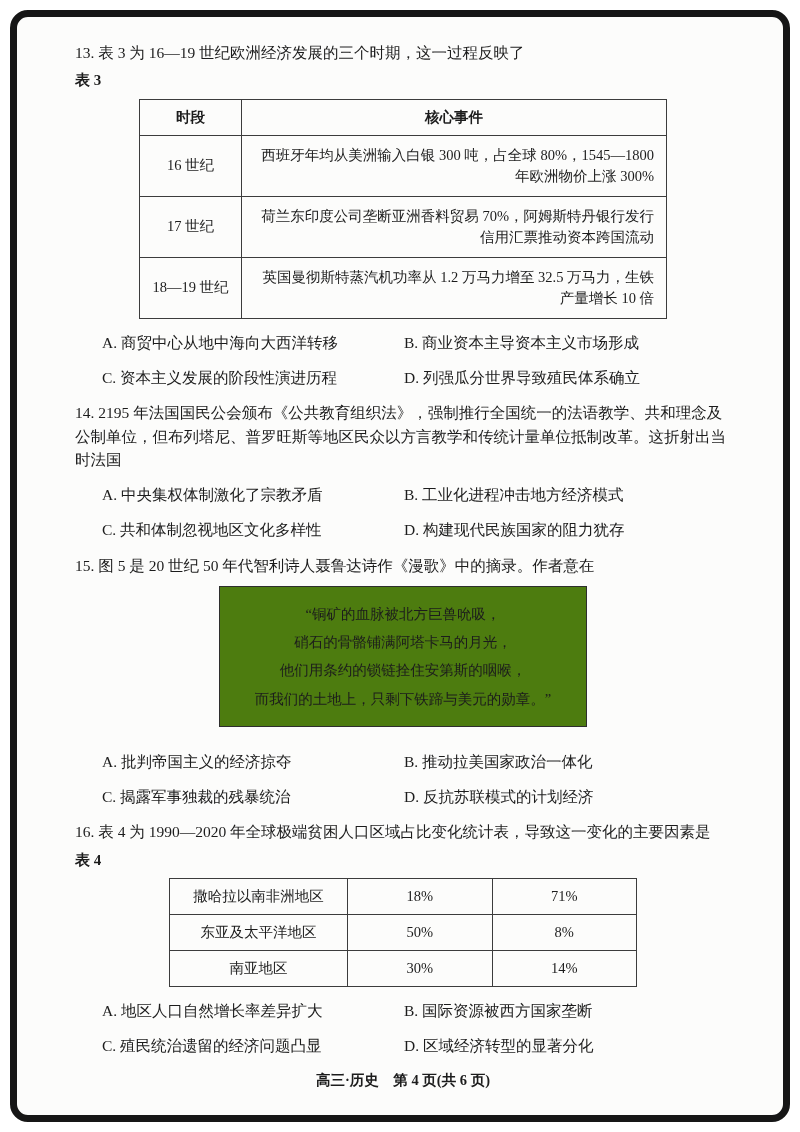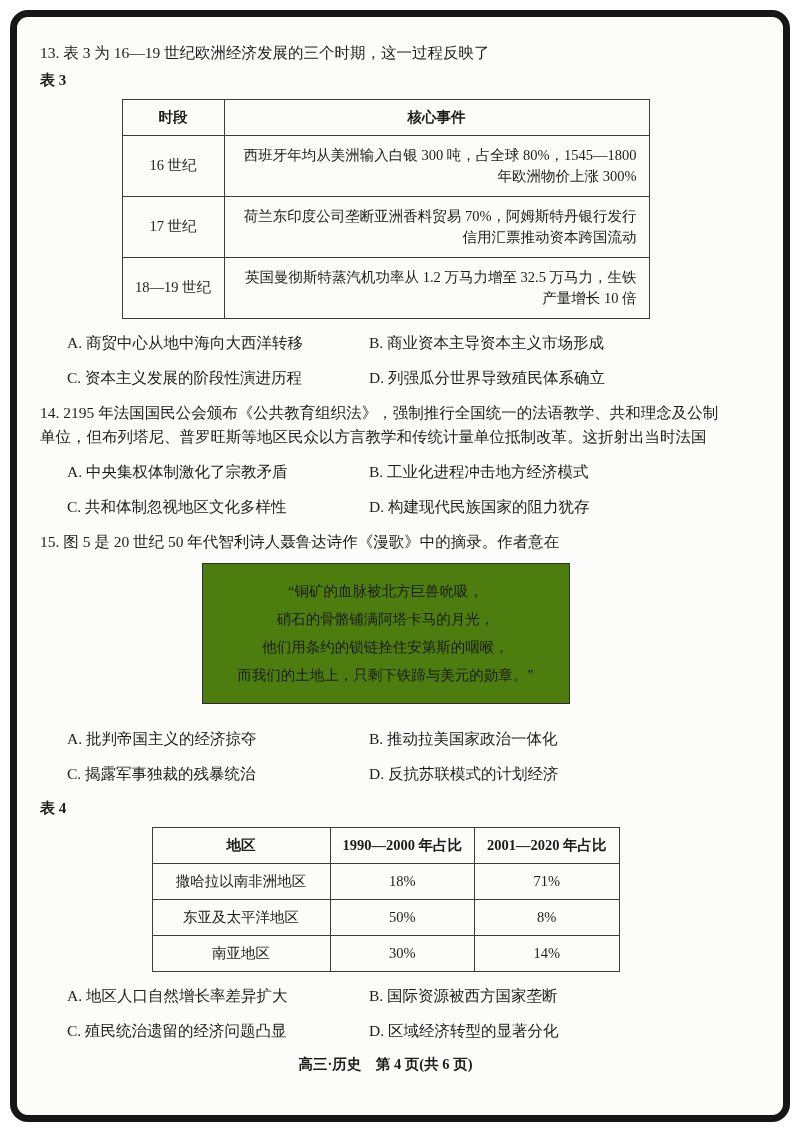--- a/index.html
+++ b/index.html
@@ -2,21 +2,21 @@
 <html><head>
 <meta charset="utf-8">
 <style>
   * { margin:0; padding:0; box-sizing:border-box; }
   html,body { width:800px; height:1132px; background:#ffffff; }
   body { font-family:"Liberation Serif","DejaVu Serif",serif; color:#1c1c1c; position:relative; }
   .scan-frame {
     position:absolute; left:10px; top:10px; right:10px; bottom:10px;
     border:7px solid #161616; border-radius:18px; background:#fcfcfb; overflow:hidden;
   }
-  .page { padding:24px 52px 0 23px; font-size:15.5px; line-height:1.5; }
+  .page { padding:24px 52px 0 58px; font-size:15.5px; line-height:1.5; }
   .stem { margin:0 0 5px 0; }
   .qblock { margin-bottom:6px; }
   .table-title { text-align:left; font-weight:bold; font-size:15px; margin:2px 0 7px; }
   table { border-collapse:collapse; margin:0 auto; font-size:14.5px; line-height:1.45; }
   th,td { border:1.5px solid #3c3c3c; }
   th { font-weight:bold; text-align:center; padding:7px 8px; }
   .t3 { width:528px; }
   .t3 .period { width:102px; text-align:center; vertical-align:middle; padding:8px 4px; }
   .t3 .event { text-align:right; padding:9px 12px; }
   .t4 { width:468px; }
@@ -101,28 +101,24 @@
           <span class="opt">B. 推动拉美国家政治一体化</span>
         </div>
         <div class="opt-row">
           <span class="opt">C. 揭露军事独裁的残暴统治</span>
           <span class="opt">D. 反抗苏联模式的计划经济</span>
         </div>
       </div>
     </div>
 
     <div class="qblock">
+      <p class="stem">16. 表 4 为 1990—2020 年全球极端贫困人口区域占比变化统计表，导致这一变化的主要因素是</p>
       <div class="table-title">表 4</div>
       <table class="t4">
         <tbody>
-            <tr>
-          <th class="region">地区</th>
-          <th>1990—2000 年占比</th>
-          <th>2001—2020 年占比</th>
-        </tr>
         <tr>
           <td class="region">撒哈拉以南非洲地区</td>
           <td>18%</td>
           <td>71%</td>
         </tr>
         <tr>
           <td class="region">东亚及太平洋地区</td>
           <td>50%</td>
           <td>8%</td>
         </tr>

